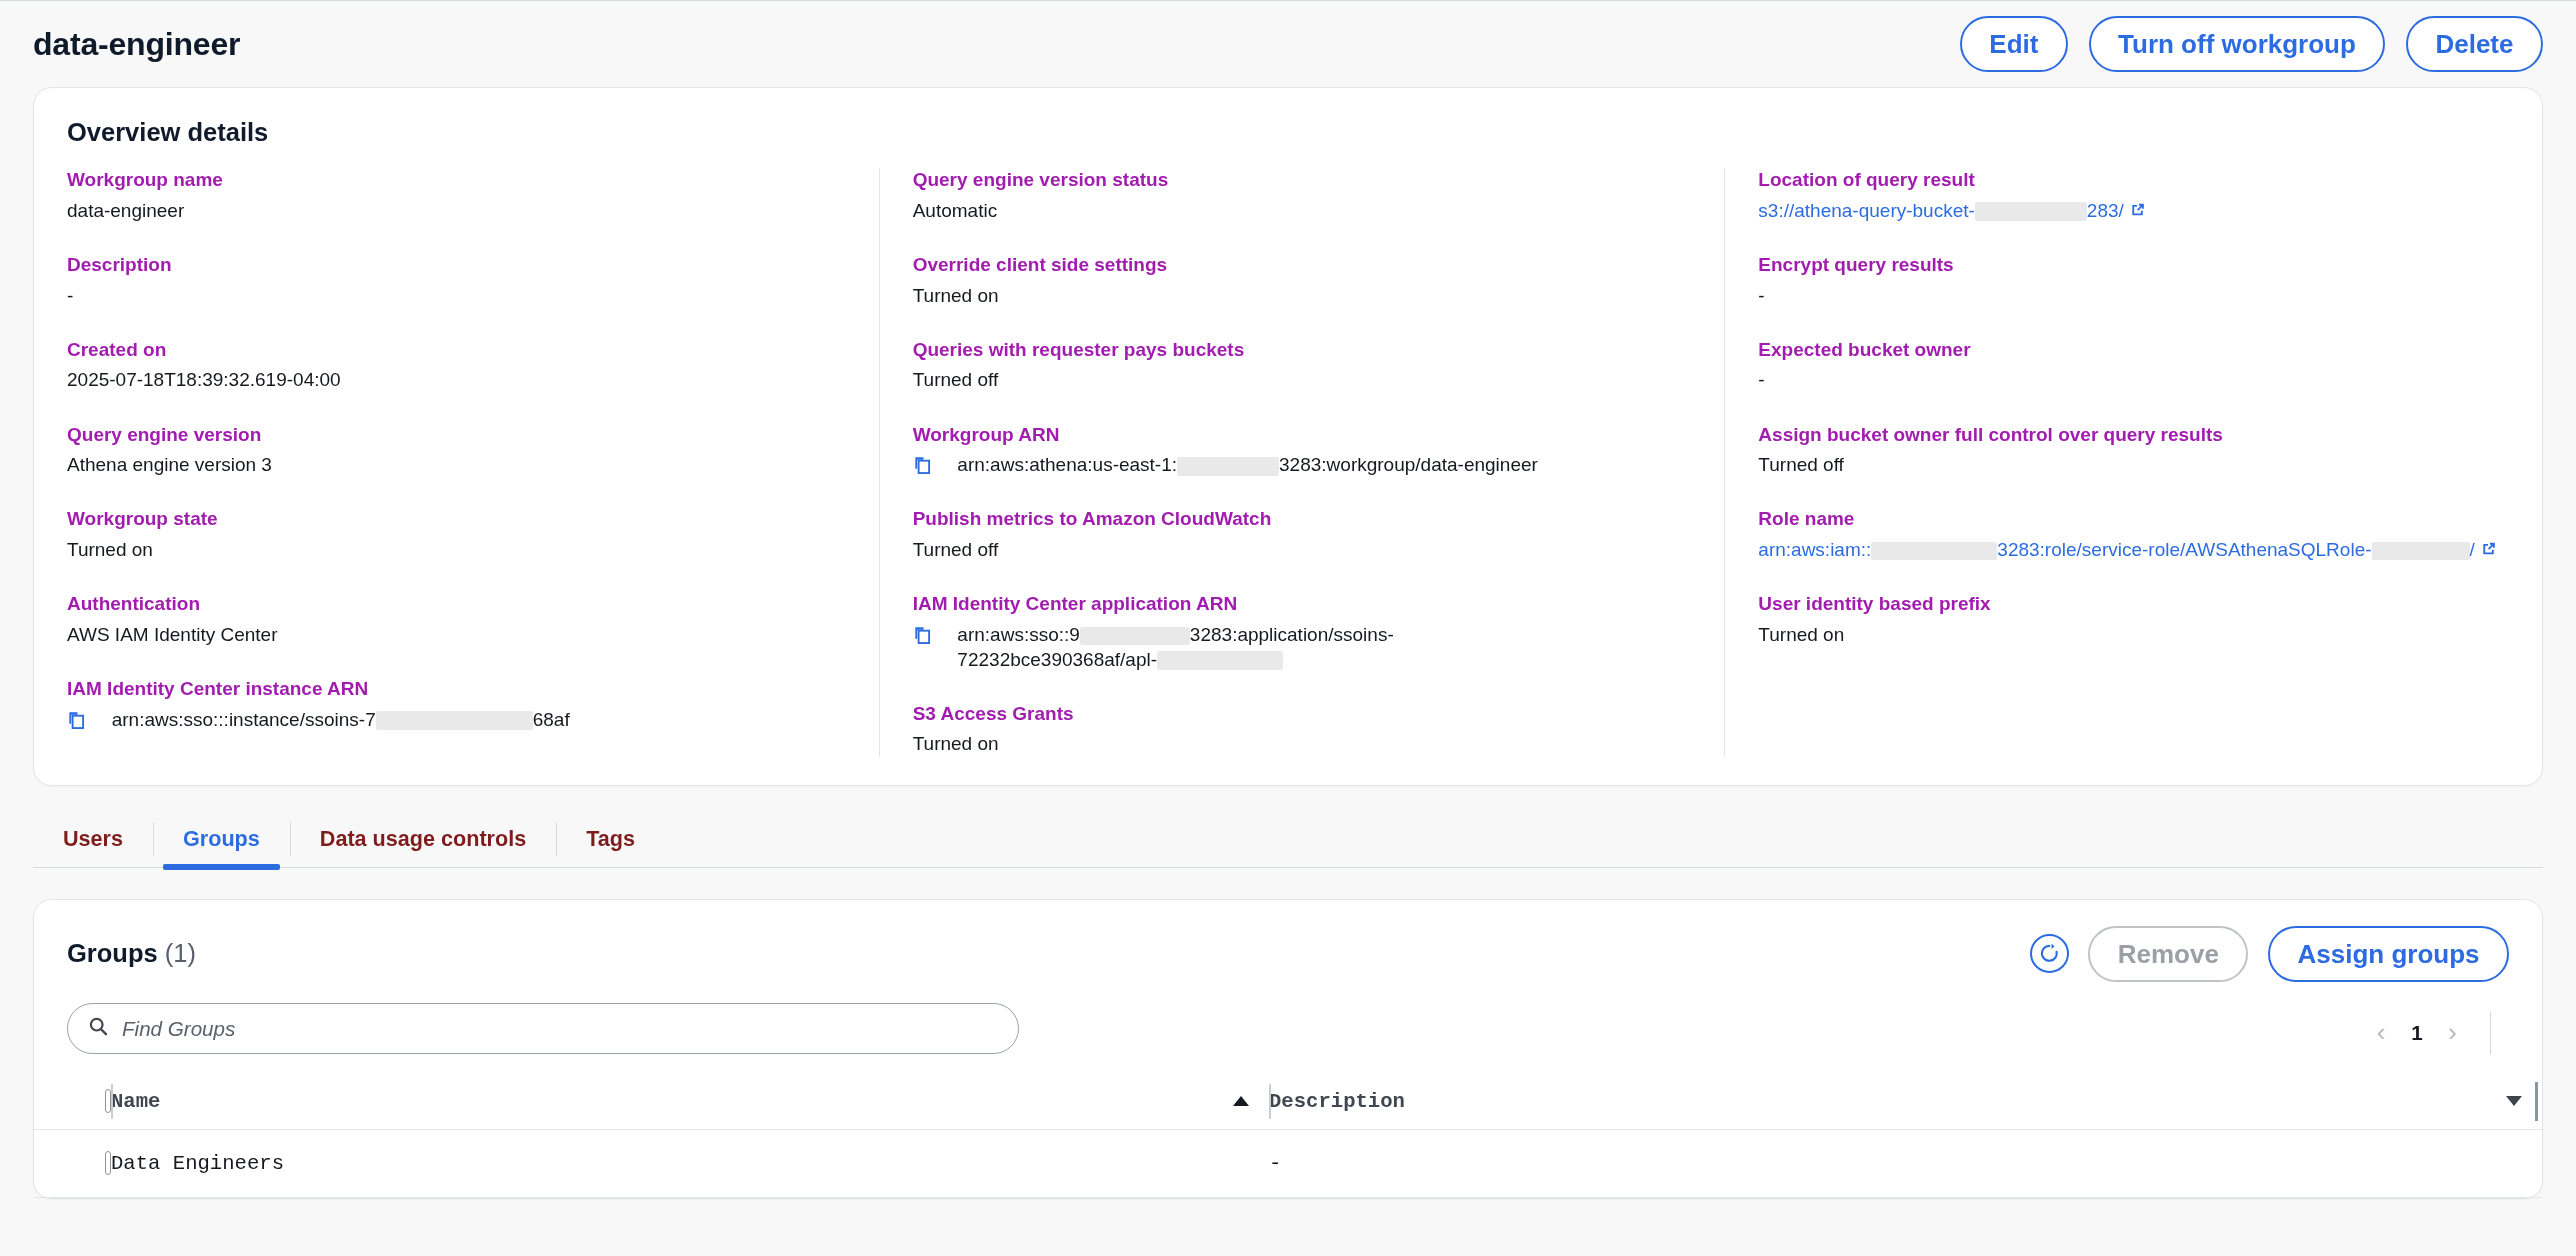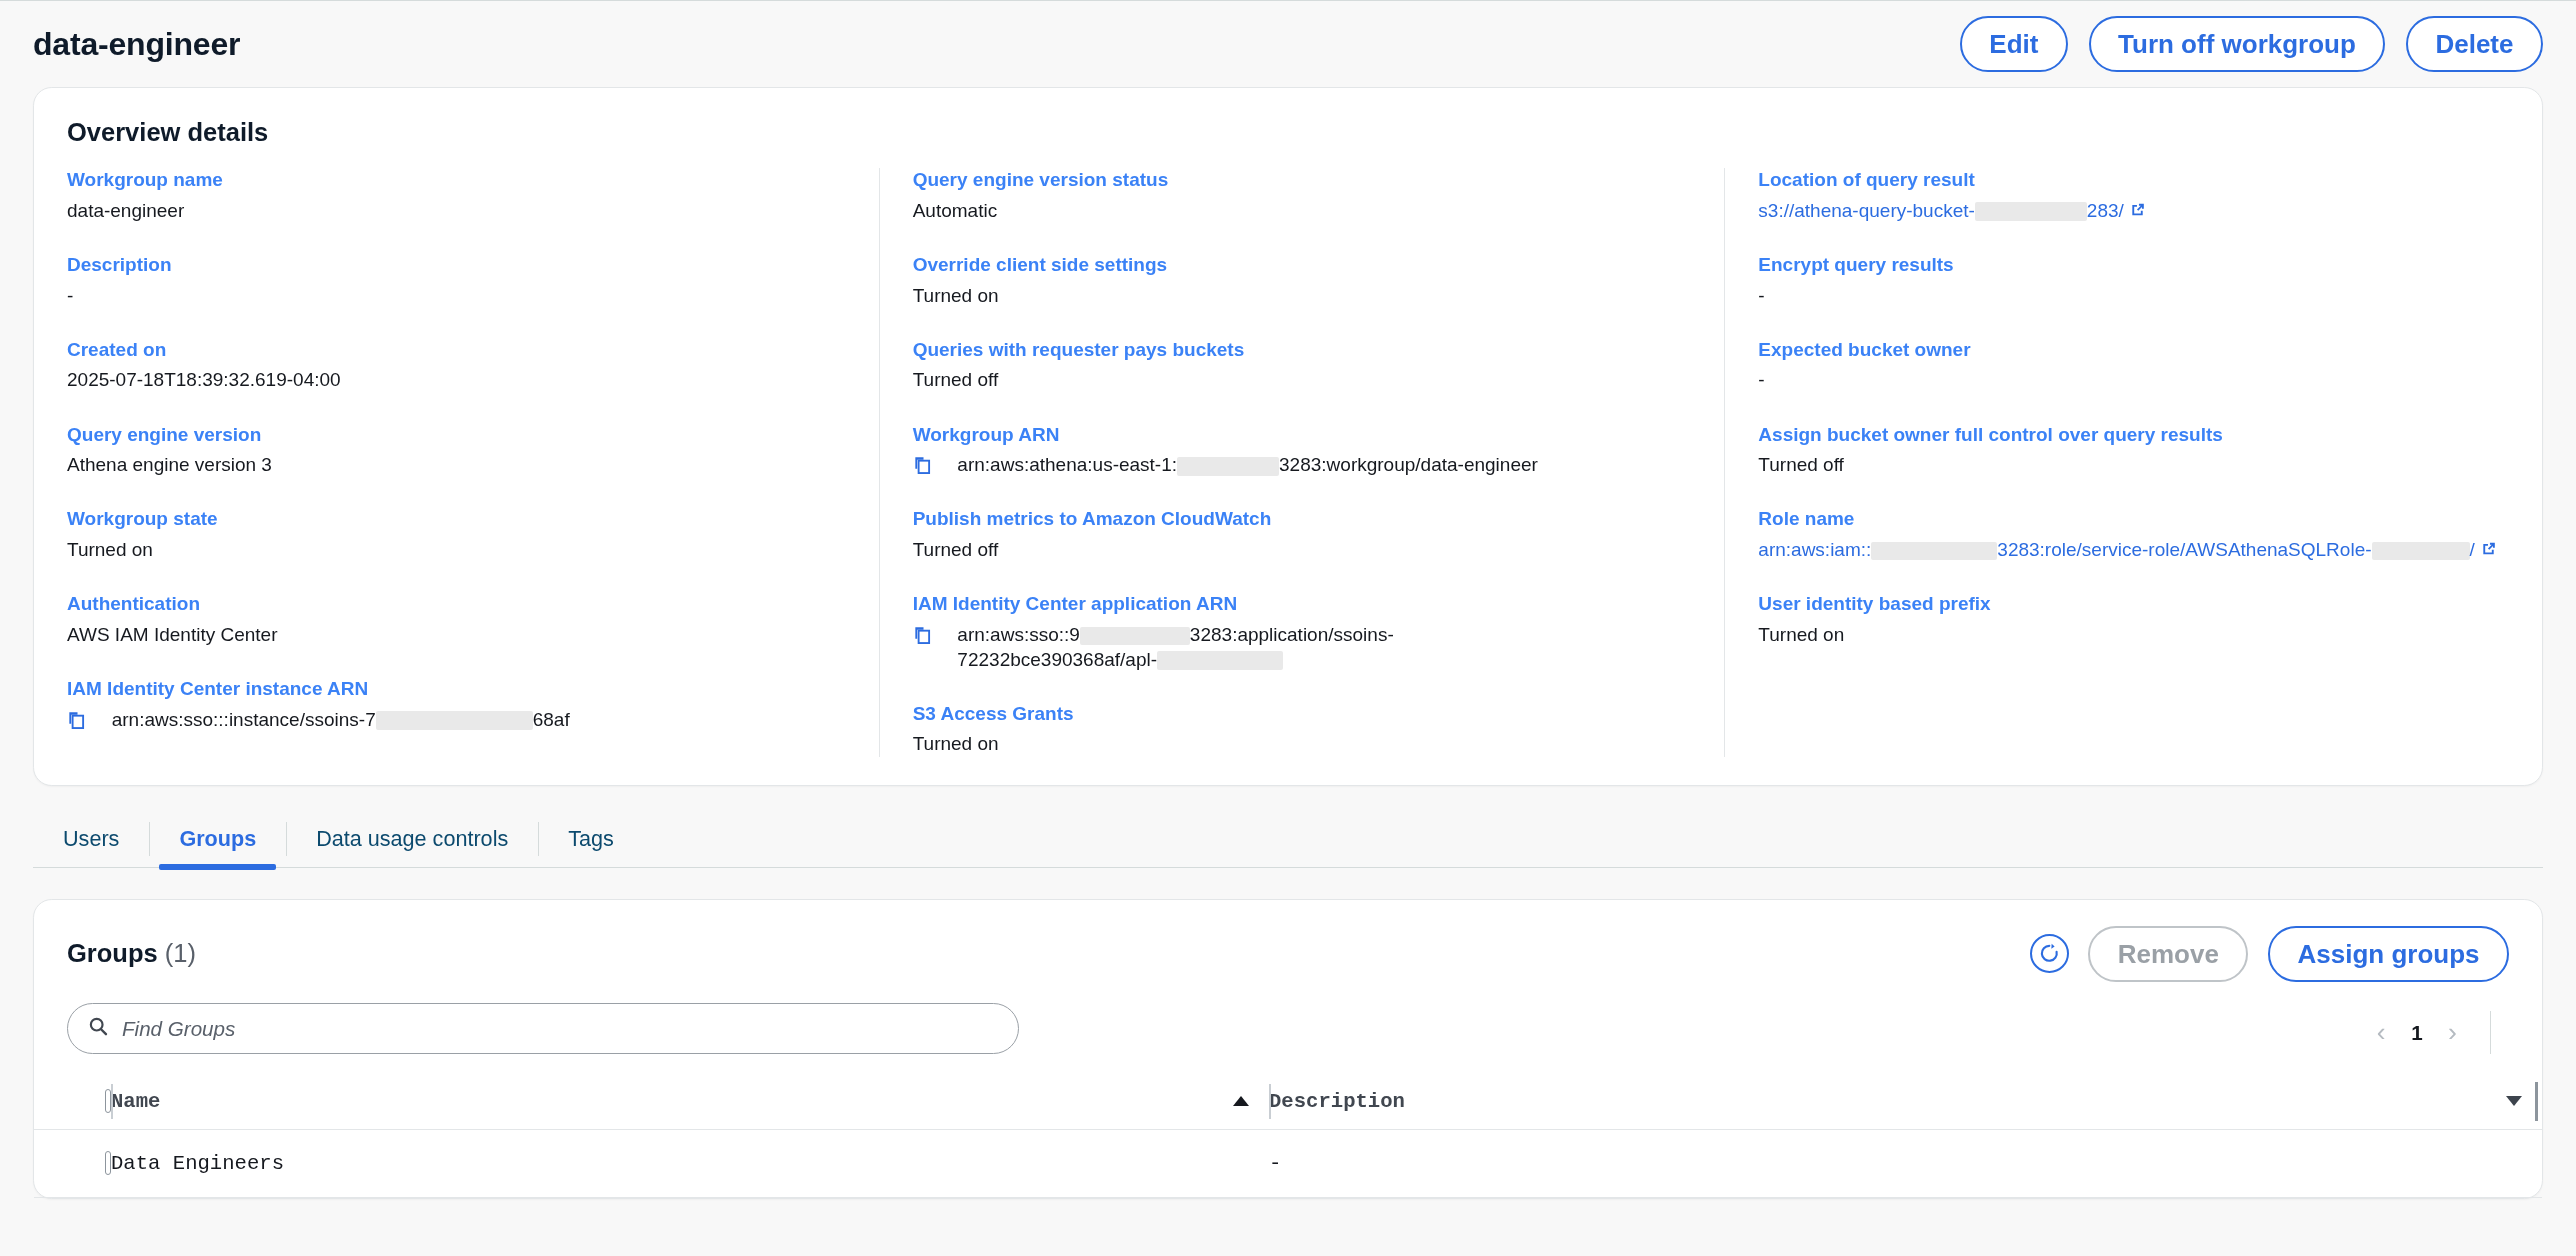--- a/index.html
+++ b/index.html
@@ -76,21 +76,21 @@
     padding: 0 33px;
     min-width: 0;
   }
   .col + .col { border-left: 1px solid #e3e6e8; margin-left: 28px; }
 
   .field { margin-bottom: 29.5px; }
   .field:last-child { margin-bottom: 0; }
   .field-label {
     font-size: 19px;
     font-weight: bold;
-    color: #3b82f6;
+    color: #a21caf;
     margin-bottom: 6.9px;
     line-height: 1.25;
   }
   .field-value {
     font-size: 19px;
     color: #16191f;
     line-height: 1.3;
     word-break: break-word;
   }
   .link { color: #2c6ce0; text-decoration: none; cursor: pointer; }
@@ -121,24 +121,24 @@
   .tabs-wrap {
     margin: 24.5px 33px 0 33px;
     border-bottom: 1px solid #d5dbdb;
     display: flex;
     align-items: flex-end;
   }
   .tab {
     position: relative;
     padding: 15.7px 30px;
     font-size: 21.6px;
-    color: #0c4a6e;
+    color: #7f1d1d;
     cursor: pointer;
     white-space: nowrap;
-    font-weight: normal;
+    font-weight: bold;
   }
   .tab + .tab::before {
     content: "";
     position: absolute;
     left: 0; top: 11.8px; bottom: 11.8px;
     width: 1px;
     background: #d5dbdb;
   }
   .tab.active {
     color: #2c6ce0;

